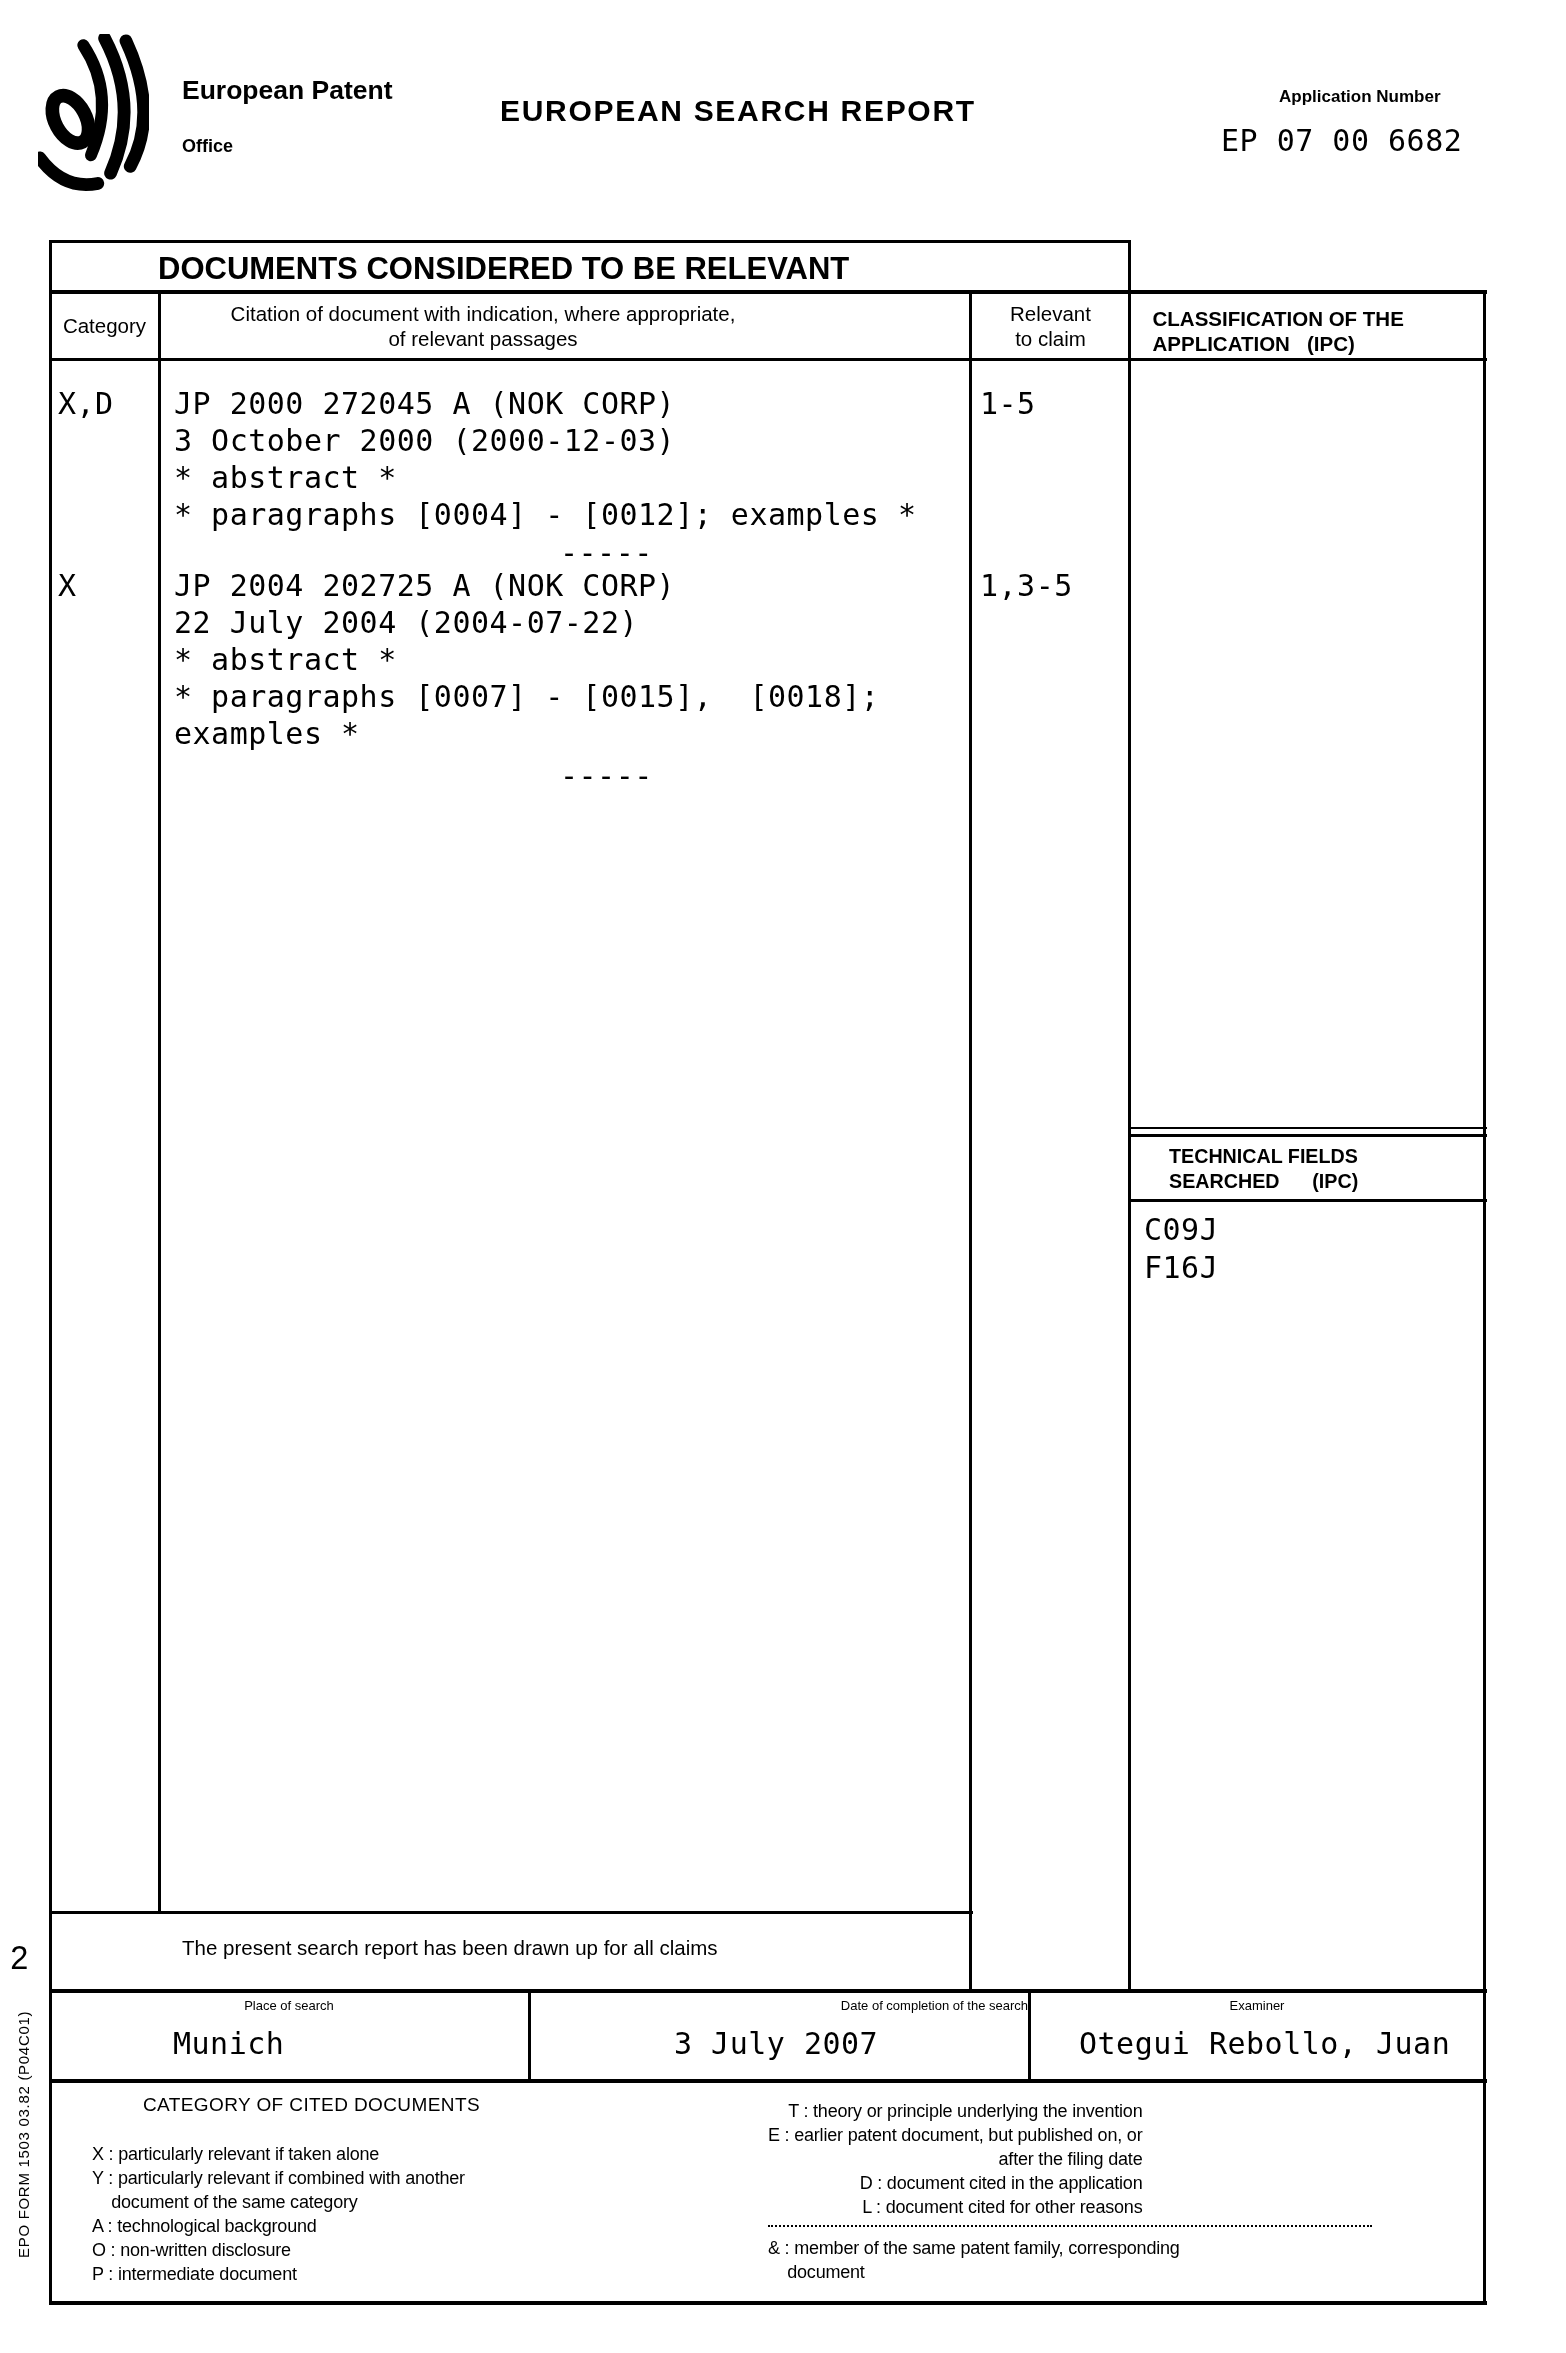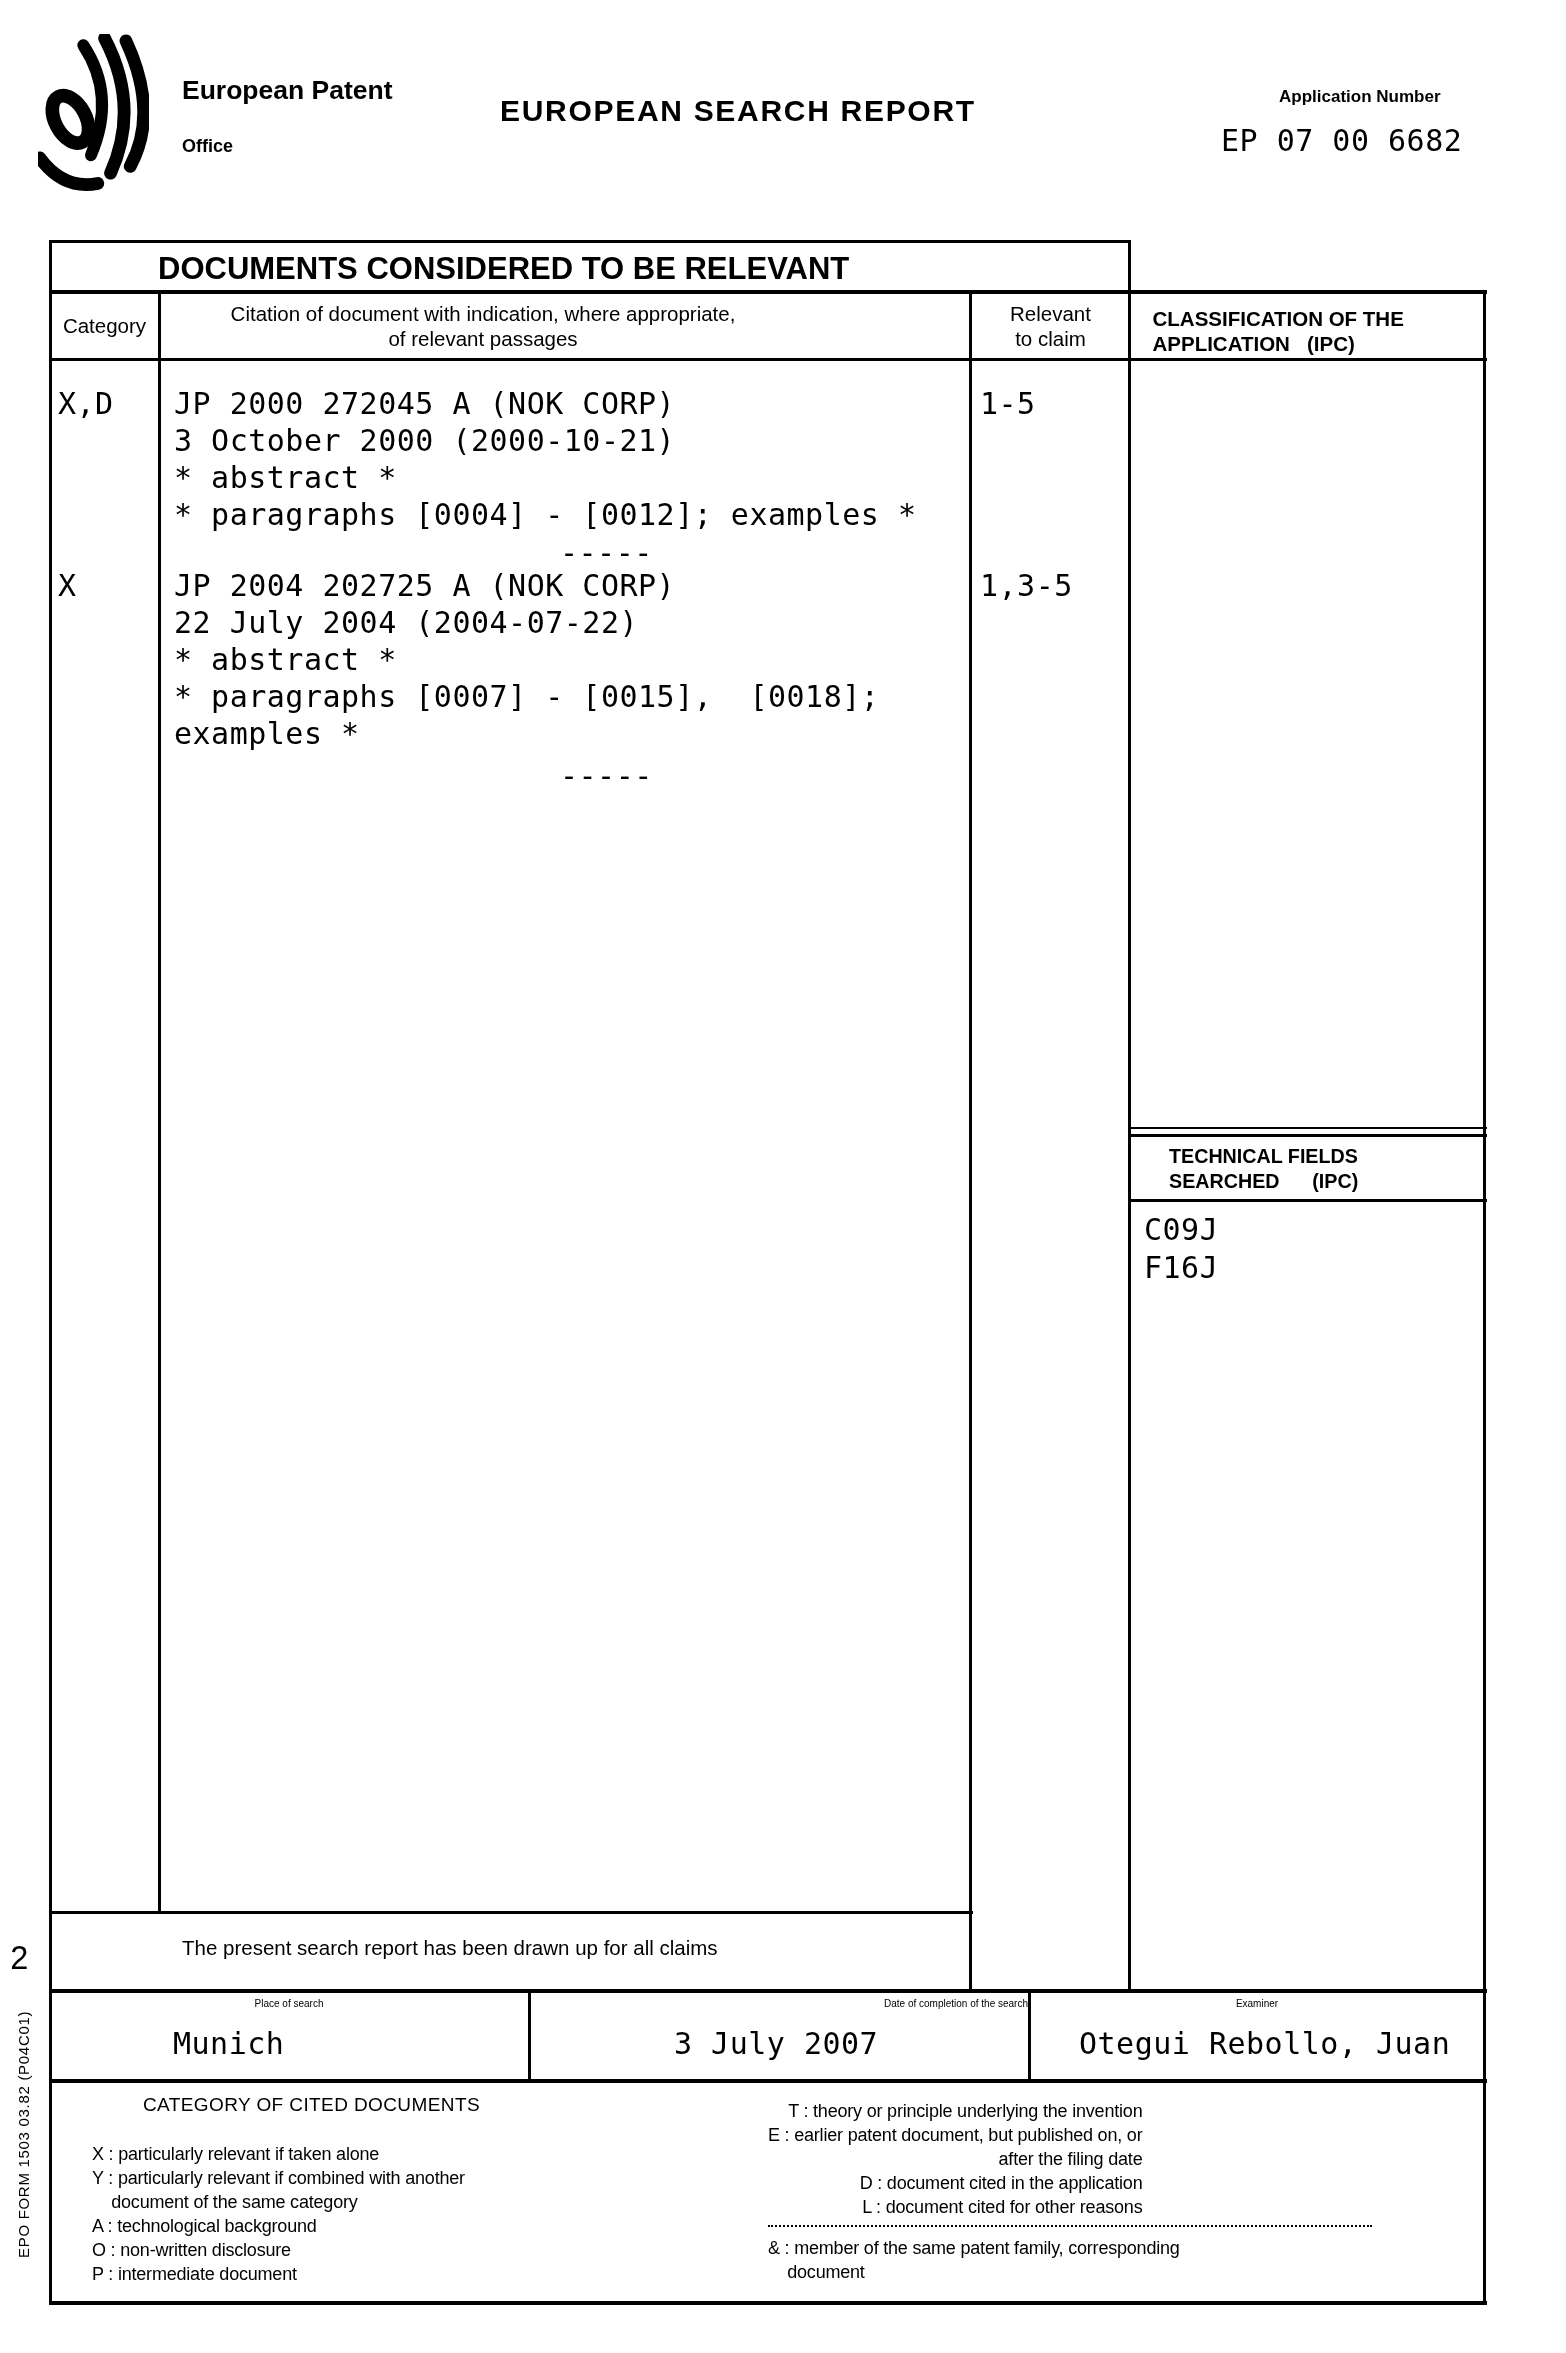--- a/index.html
+++ b/index.html
@@ -17,21 +17,21 @@
   }
   .hdr-cell {
     position:absolute; display:flex; flex-direction:column;
     justify-content:center; align-items:center; text-align:center;
     font-size:20.5px; line-height:25px; white-space:pre;
   }
   .hdr-cell.bold-left {
     align-items:flex-start; text-align:left; font-weight:bold; padding-left:20.5px; box-sizing:border-box;
   }
   .legend-text { font-size:18px; line-height:24px; white-space:pre; letter-spacing:-0.2px; }
-  .small-label { font-size:10px; }
+  .small-label { font-size:13px; }
   .vert {
     writing-mode:vertical-rl; transform:rotate(180deg);
     font-size:15px; letter-spacing:0.7px;
   }
 </style>
 </head>
 <body>
 
 <div id="page">
 
@@ -79,21 +79,21 @@
   <div class="hdr-cell" style="left:51px;top:293px;width:107px;height:65px;">Category</div>
   <div class="hdr-cell" style="left:161px;top:293px;width:644px;height:65px;">Citation of document with indication, where appropriate,
 of relevant passages</div>
   <div class="hdr-cell" style="left:972px;top:293px;width:157px;height:65px;">Relevant
 to claim</div>
   <div class="hdr-cell bold-left" style="left:1132px;top:298px;width:352px;height:65px;">CLASSIFICATION OF THE
 APPLICATION   (IPC)</div>
 
   <div class="abs mono" style="left:58px;top:385px;">X,D</div>
   <div class="abs mono" style="left:174px;top:385px;">JP 2000 272045 A (NOK CORP)
-3 October 2000 (2000-10-21)
+3 October 2000 (2000-12-03)
 * abstract *
 * paragraphs [0004] - [0012]; examples *</div>
   <div class="abs mono" style="left:560px;top:534px;">-----</div>
   <div class="abs mono" style="left:980px;top:385px;">1-5</div>
 
   <div class="abs mono" style="left:58px;top:567px;">X</div>
   <div class="abs mono" style="left:174px;top:567px;">JP 2004 202725 A (NOK CORP)
 22 July 2004 (2004-07-22)
 * abstract *
 * paragraphs [0007] - [0015],  [0018];

